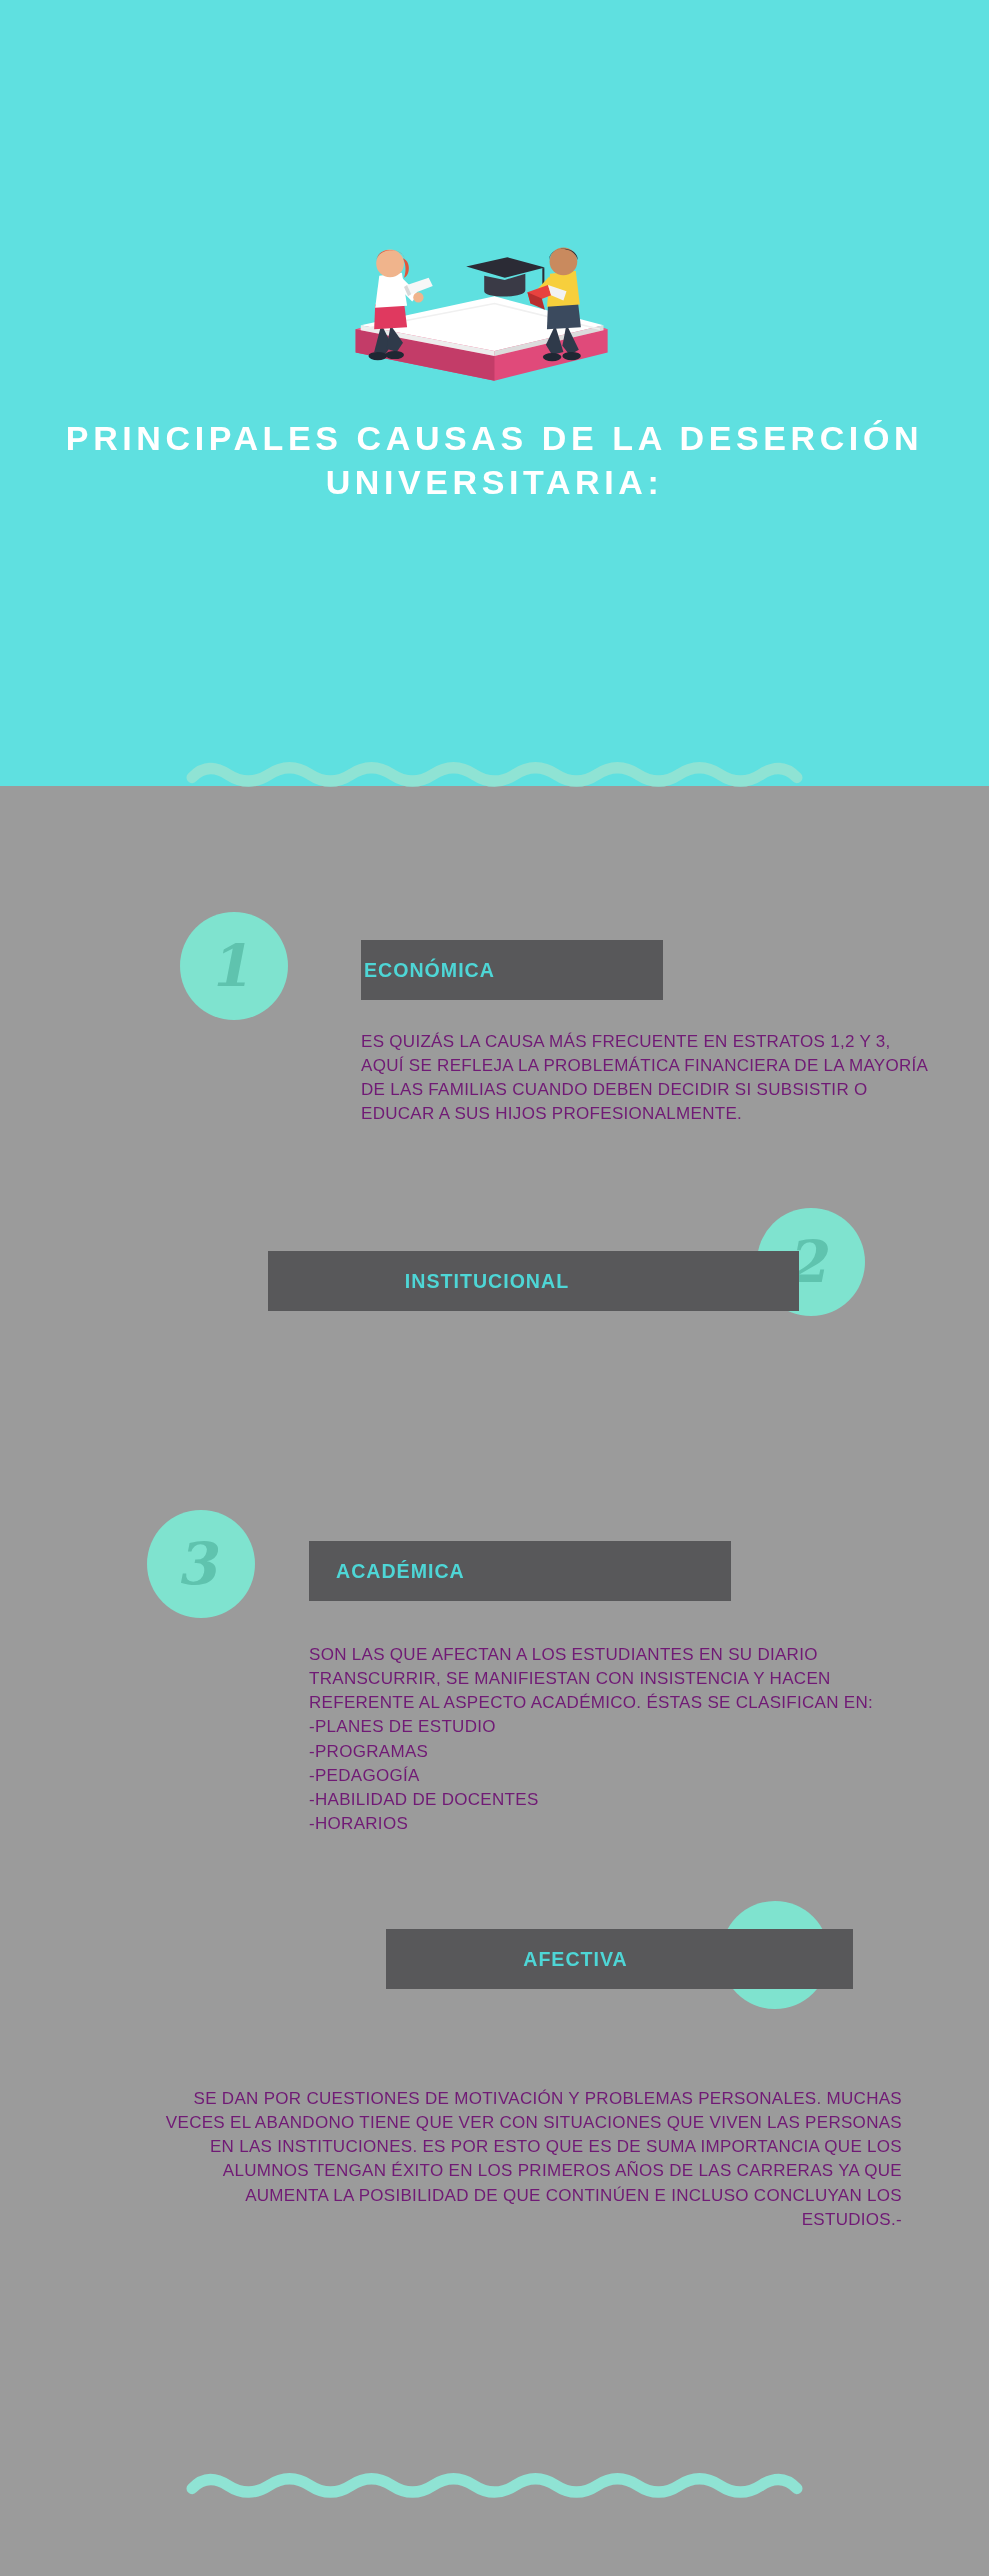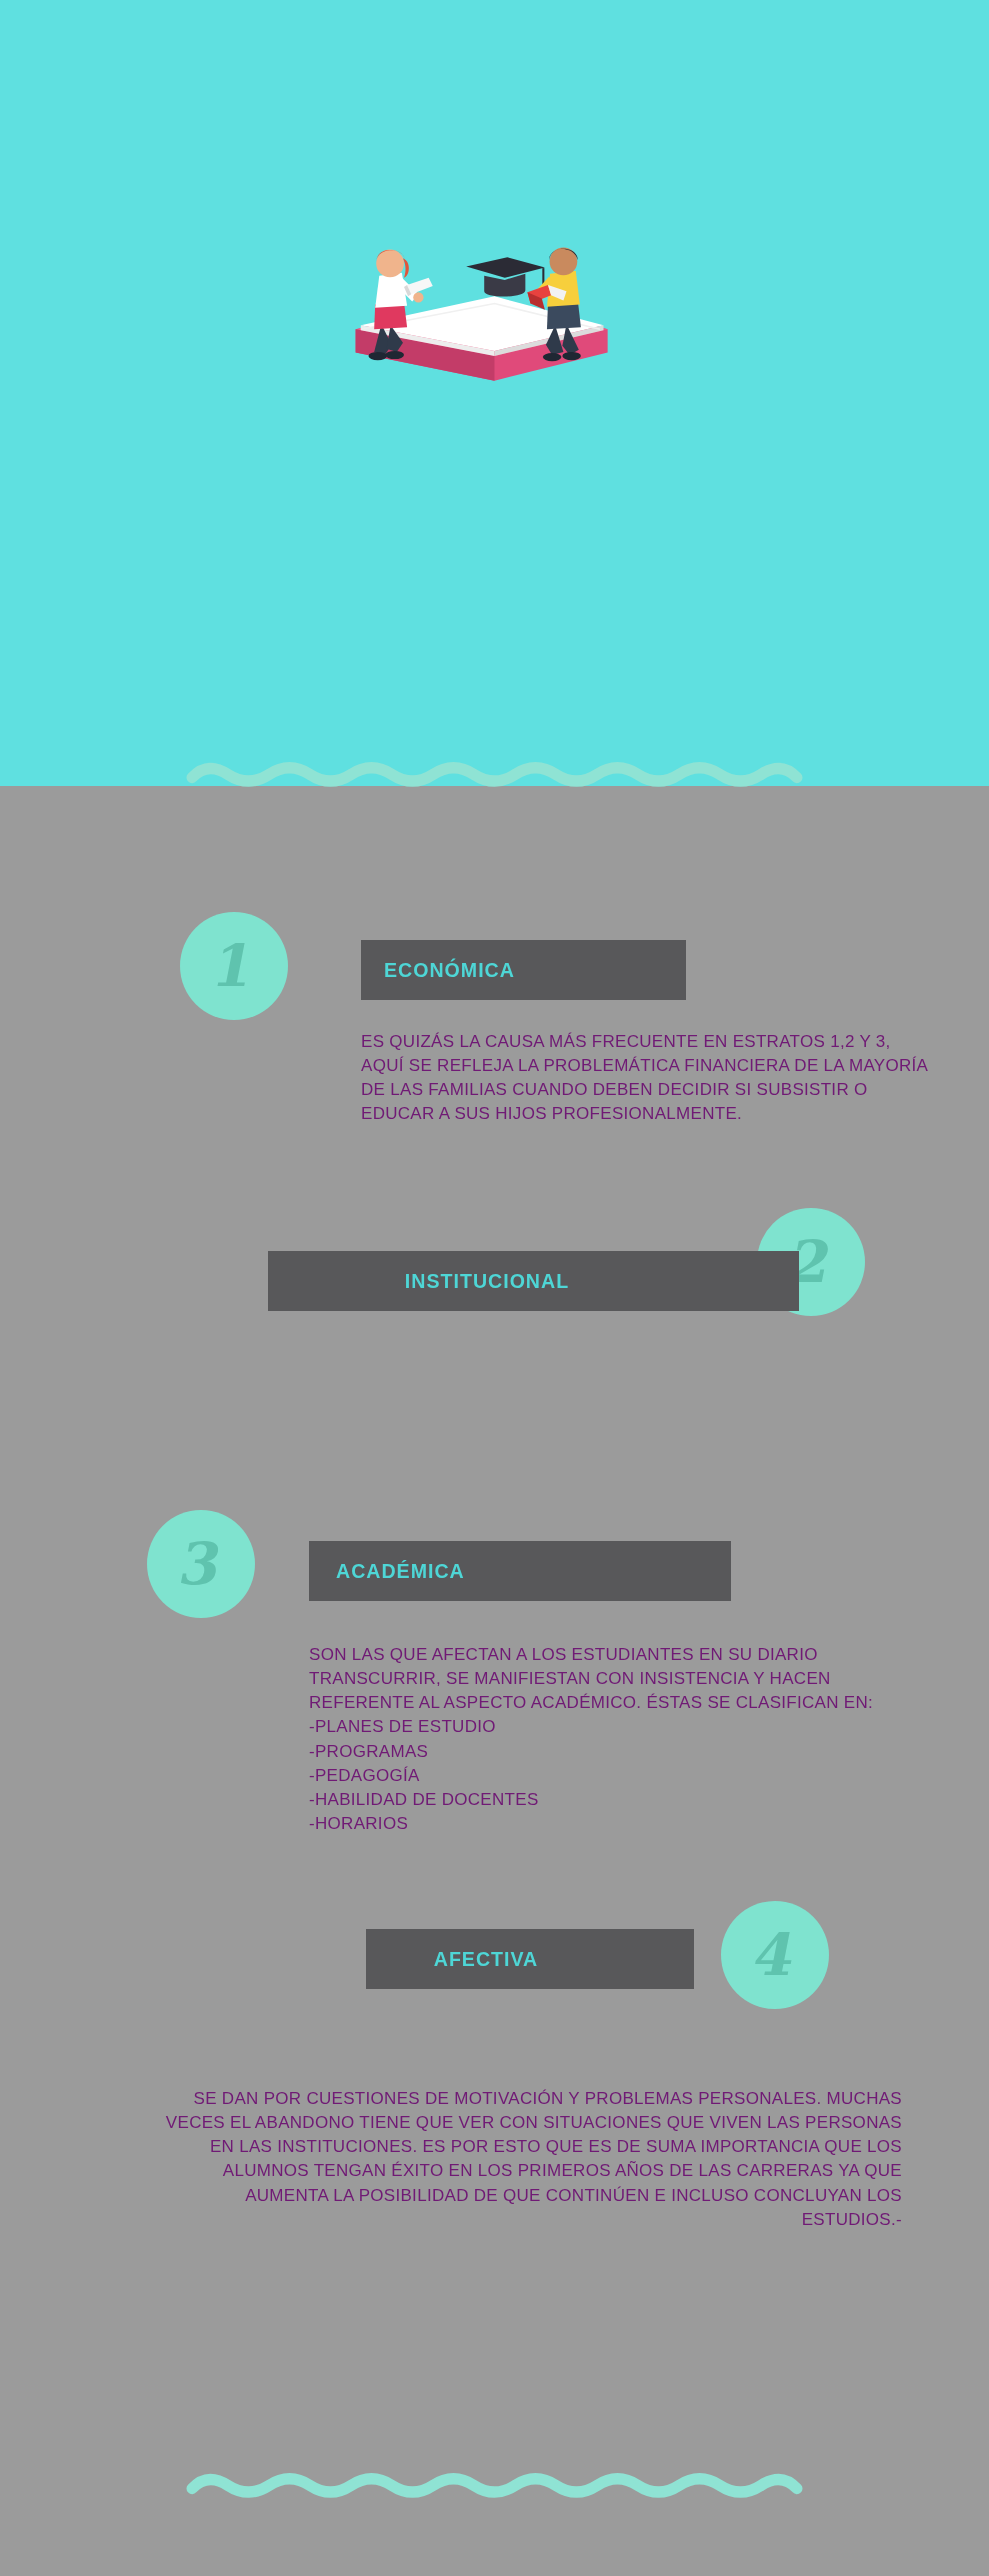--- a/index.html
+++ b/index.html
@@ -193,31 +193,32 @@
           <circle cx="1094" cy="168" r="27" fill="#c98a5e"></circle>
           <path d="M1066 166 C1066 136 1122 136 1122 166 C1118 150 1104 144 1092 144 C1078 144 1068 152 1066 166 Z" fill="#2b2b35"></path>
 
           <path d="M1024 228 L1064 214 L1070 234 L1030 250 Z" fill="#e8423f"></path>
           <path d="M1064 214 L1100 226 L1094 244 L1070 234 Z" fill="#f2f2f2"></path>
           <path d="M1024 228 L1030 250 L1058 262 L1052 240 Z" fill="#b82f2f"></path>
         </g>
       </svg>
     </div>
 
+    <div class="header-title">PRINCIPALES CAUSAS DE LA DESERCIÓN UNIVERSITARIA:</div>
   </div>
 
   <div class="wave-top">
     <svg width="989" height="41" viewBox="0 0 1920 80" xmlns="http://www.w3.org/2000/svg">
       <path d="M370 40 Q400 8 440 34 Q480 60 520 34 Q560 8 600 34 Q640 60 680 34 Q720 8 760 34 Q800 60 840 34 Q880 8 920 34 Q960 60 1000 34 Q1040 8 1080 34 Q1120 60 1160 34 Q1200 8 1240 34 Q1280 60 1320 34 Q1360 8 1400 34 Q1440 60 1480 34 Q1520 8 1550 40" fill="none" stroke="#8fe3d4" stroke-width="22" stroke-linecap="round"></path>
     </svg>
   </div>
 
   <div class="section" style="top:912px;height:268px;">
     <div class="badge" style="left:180px;top:0px;">1</div>
-    <div class="label-bar" style="left:361px;top:28px;width:325px;padding-left:23px;">
+    <div class="label-bar" style="left:361px;top:28px;width:302px;padding-left:3px;">
       <span class="label-text align-left">ECONÓMICA</span>
     </div>
 
   </div>
 
   <div class="body-text align-left" style="left:361px;top:1030px;width:567px;">ES QUIZÁS LA CAUSA MÁS FRECUENTE EN ESTRATOS 1,2 Y 3, AQUÍ SE REFLEJA LA PROBLEMÁTICA FINANCIERA DE LA MAYORÍA DE LAS FAMILIAS CUANDO DEBEN DECIDIR SI SUBSISTIR O EDUCAR A SUS HIJOS PROFESIONALMENTE.</div>
 
   <div class="section" style="top:1195px;height:268px;">
     <div class="badge" style="left:757px;top:13px;">2</div>
     <div class="label-bar" style="left:268px;top:44px;width:531px;padding-right:93px;margin-top:12px;">
@@ -233,21 +234,21 @@
   </div>
   <div class="body-text align-left" style="left:309px;top:1643px;width:618px;">SON LAS QUE AFECTAN A LOS ESTUDIANTES EN SU DIARIO TRANSCURRIR, SE MANIFIESTAN CON INSISTENCIA Y HACEN REFERENTE AL ASPECTO ACADÉMICO. ÉSTAS SE CLASIFICAN EN:
 -PLANES DE ESTUDIO
 -PROGRAMAS
 -PEDAGOGÍA
 -HABILIDAD DE DOCENTES
 -HORARIOS</div>
 
   <div class="section" style="top:1901px;height:392px;">
     <div class="badge" style="left:721px;top:0px;">4</div>
-    <div class="label-bar" style="left:366px;top:28px;width:328px;padding-right:88px;">
+    <div class="label-bar" style="left:386px;top:28px;width:467px;padding-right:88px;">
       <span class="label-text align-center">AFECTIVA</span>
     </div>
   </div>
   <div class="body-text align-right" style="left:155px;top:2087px;width:747px;">SE DAN POR CUESTIONES DE MOTIVACIÓN Y PROBLEMAS PERSONALES. MUCHAS VECES EL ABANDONO TIENE QUE VER CON SITUACIONES QUE VIVEN LAS PERSONAS EN LAS INSTITUCIONES. ES POR ESTO QUE ES DE SUMA IMPORTANCIA QUE LOS ALUMNOS TENGAN ÉXITO EN LOS PRIMEROS AÑOS DE LAS CARRERAS YA QUE AUMENTA LA POSIBILIDAD DE QUE CONTINÚEN E INCLUSO CONCLUYAN LOS ESTUDIOS.-</div>
 
   <div class="wave-bottom">
     <svg width="989" height="41" viewBox="0 0 1920 80" xmlns="http://www.w3.org/2000/svg">
       <path d="M370 40 Q400 8 440 34 Q480 60 520 34 Q560 8 600 34 Q640 60 680 34 Q720 8 760 34 Q800 60 840 34 Q880 8 920 34 Q960 60 1000 34 Q1040 8 1080 34 Q1120 60 1160 34 Q1200 8 1240 34 Q1280 60 1320 34 Q1360 8 1400 34 Q1440 60 1480 34 Q1520 8 1550 40" fill="none" stroke="#8fe3d4" stroke-width="22" stroke-linecap="round"></path>
     </svg>
   </div>

